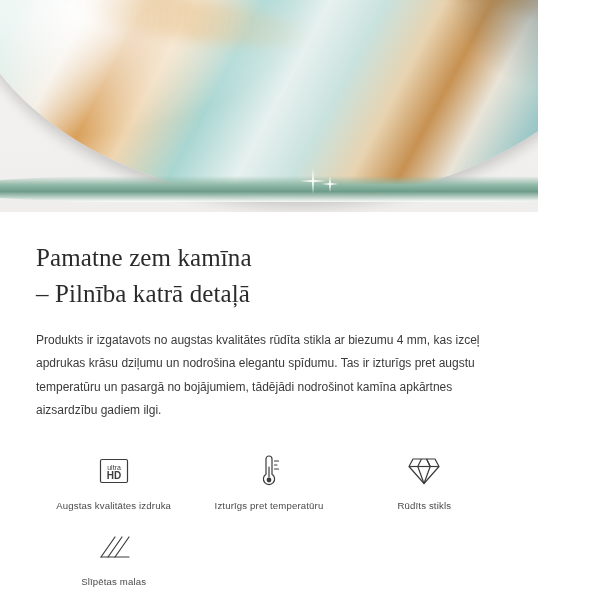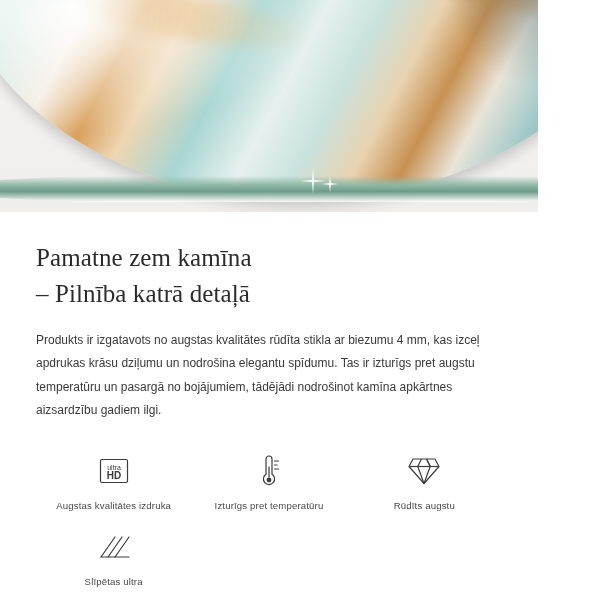--- a/index.html
+++ b/index.html
@@ -245,31 +245,31 @@
       <div class="feature">
         <span class="feature-icon">
           <svg width="36" height="32" viewBox="0 0 36 32" fill="none" stroke="#3c3c3c" stroke-width="1.2" stroke-linejoin="round">
             <path d="M7 4 H29 L33 11.5 L18 28.5 L3 11.5 Z"></path>
             <path d="M3 11.5 H33"></path>
             <path d="M11.8 11.5 L18 28.5 L24.2 11.5 L20.6 4"></path>
             <path d="M15.4 4 L11.8 11.5"></path>
             <path d="M20.6 4 L24.2 11.5"></path>
           </svg>
         </span>
-        <span class="feature-label">Rūdīts augstu</span>
+        <span class="feature-label">Rūdīts stikls</span>
       </div>
 
       <div class="feature">
         <span class="feature-icon">
           <svg width="34" height="30" viewBox="0 0 34 30" fill="none" stroke="#3c3c3c" stroke-width="1.2" stroke-linecap="round">
             <path d="M4 25 L18 5"></path>
             <path d="M11 25 L25 5"></path>
             <path d="M18 25 L32 5"></path>
             <path d="M4 25 L32 25"></path>
           </svg>
         </span>
-        <span class="feature-label">Slīpētas ultra</span>
+        <span class="feature-label">Slīpētas malas</span>
       </div>
 
 
     </div>
   </div>
 </div>
 
 </body></html>

